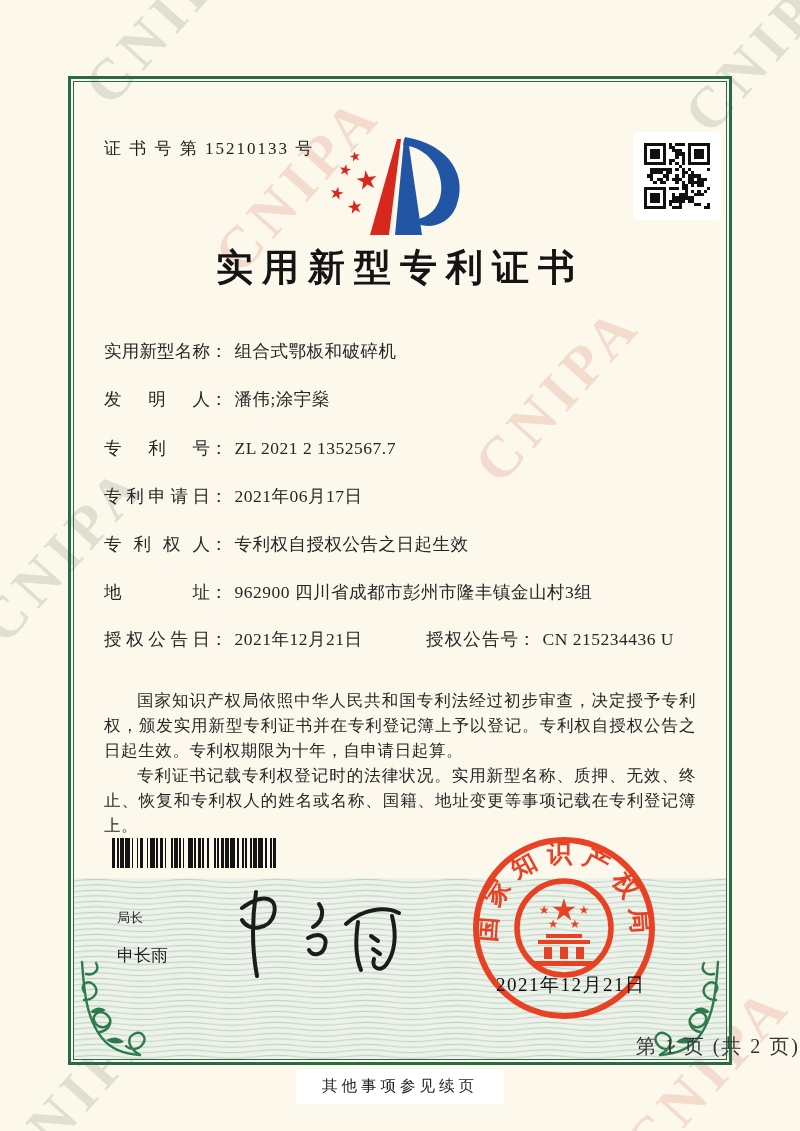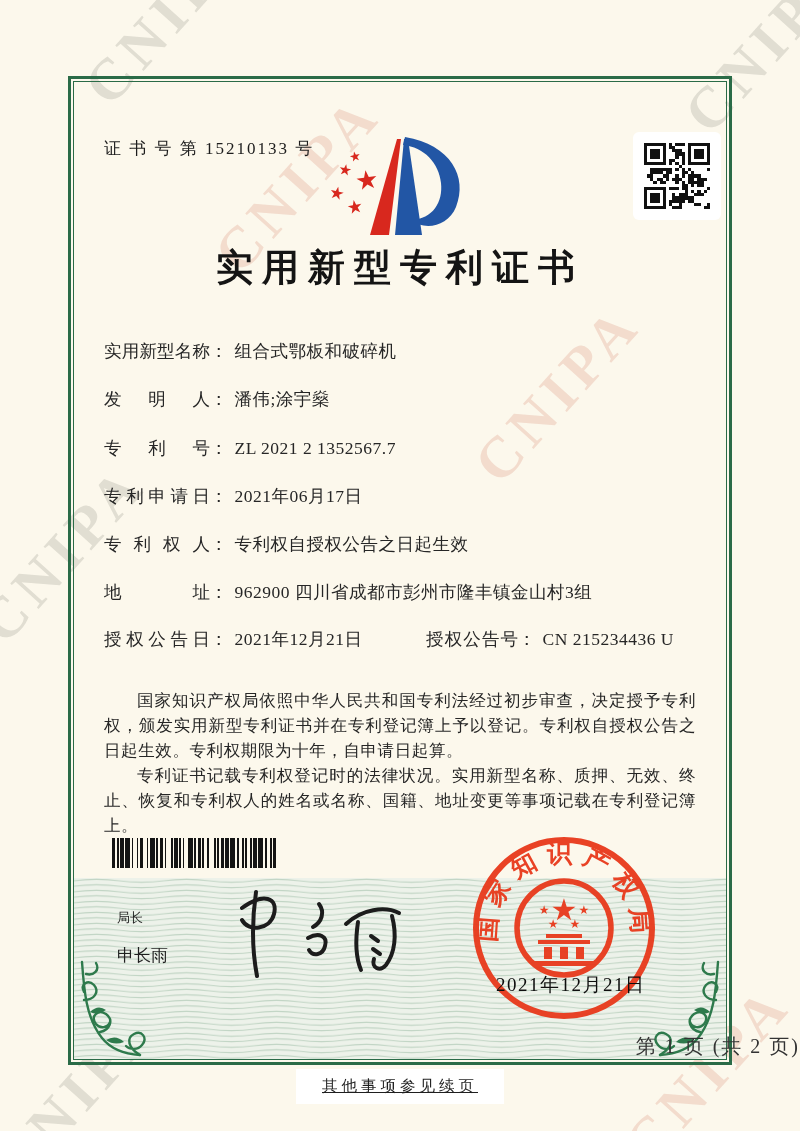--- a/index.html
+++ b/index.html
@@ -47,21 +47,21 @@
              font-size:13px;color:#1f1f1f;z-index:3;}
   .sig-name{position:absolute;left:117px;top:944px;font-family:"Liberation Sans","DejaVu Sans",sans-serif;
             font-size:17px;color:#1f1f1f;z-index:3;}
   .signature{position:absolute;left:222px;top:878px;z-index:3;}
   .seal{position:absolute;left:468px;top:832px;z-index:3;opacity:0.95;}
   .sealdate{position:absolute;left:496px;top:972px;font-size:19px;letter-spacing:1.5px;
             color:#0e0e0e;z-index:4;}
   .pageno{position:absolute;left:0;top:1033px;width:100%;text-align:right;font-size:20px;
           letter-spacing:2px;color:#333;z-index:3;}
   .contnote{position:absolute;left:50%;top:1069px;transform:translateX(-50%);background:#ffffff;
-            padding:7px 26px;font-size:15.5px;letter-spacing:4px;color:#1f1f1f;z-index:3;white-space:nowrap;text-decoration:underline;}
+            padding:7px 26px;font-size:15.5px;letter-spacing:4px;color:#1f1f1f;z-index:3;white-space:nowrap;}
 </style>
 </head>
 <body>
 
 <div class="page">
 
   <span class="wm gray" style="left:60px;top:-18px;">CNIPA</span>
   <span class="wm gray" style="left:660px;top:10px;">CNIPA</span>
   <span class="wm pink" style="left:190px;top:150px;">CNIPA</span>
   <span class="wm pink" style="left:450px;top:360px;">CNIPA</span>

